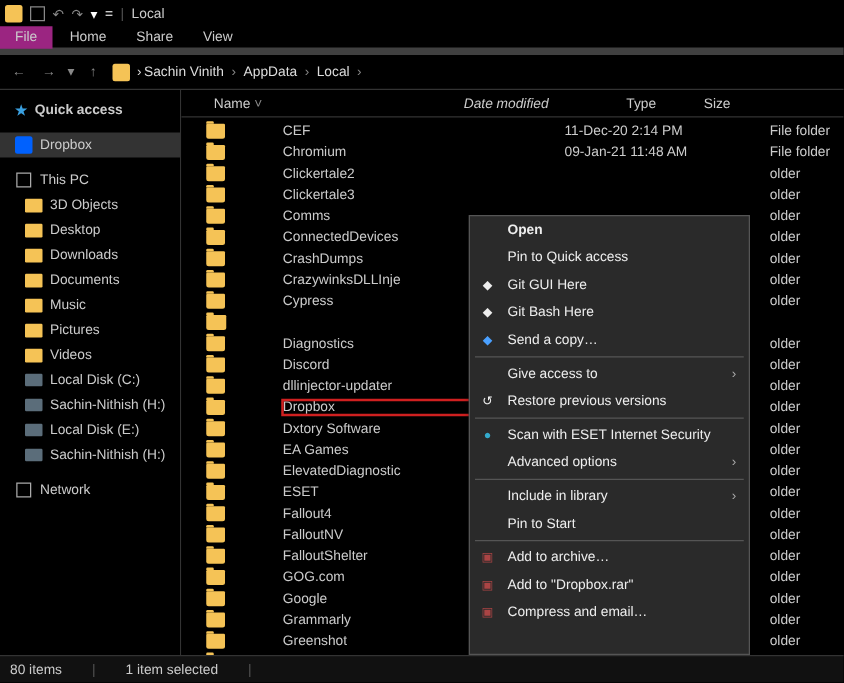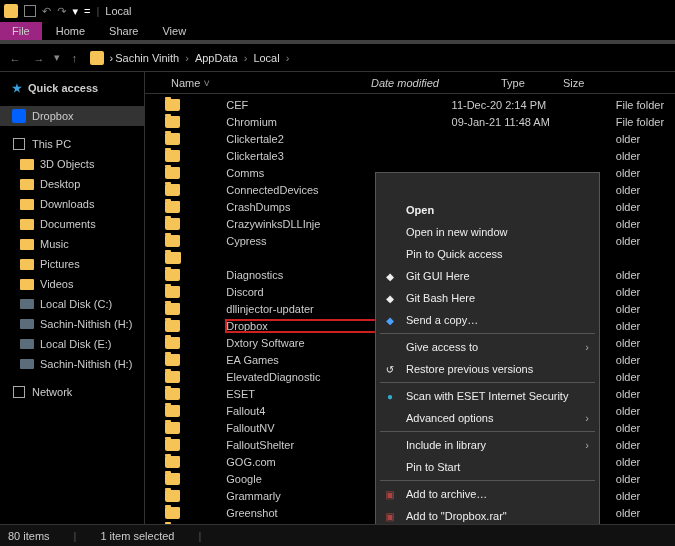--- a/index.html
+++ b/index.html
@@ -3,21 +3,21 @@
 <meta charset="utf-8">
 <style>
 * { margin: 0; padding: 0; box-sizing: border-box; }
 body { background: #000; font-family: "Segoe UI", sans-serif; font-size: 11px; color: #fff; width: 675px; height: 546px; overflow: hidden; }
 .titlebar { height: 22px; background: #000; display: flex; align-items: center; padding: 0 4px; gap: 6px; }
 .titlebar .folder-ico { width: 14px; height: 14px; background: #f5c356; border-radius: 2px; }
 .titlebar .doc-ico { width: 12px; height: 12px; border: 1px solid #888; }
 .titlebar .undo, .titlebar .redo { color: #888; }
 .titlebar .sep { color: #555; }
 .titlebar .title { color: #ccc; }
-.ribbon-tabs { height: 22px; background: #000; display: flex; align-items: center; border-bottom: 4px solid #404040; }
+.ribbon-tabs { height: 22px; background: #000; display: flex; align-items: center; border-bottom: 6px solid #404040; }
 .ribbon-tabs .tab { padding: 3px 12px; color: #ccc; }
 .ribbon-tabs .tab.file { background: #9b2581; margin-right: 2px; }
 .addr { height: 28px; background: #000; display: flex; align-items: center; padding: 0 6px; gap: 6px; border-bottom: 1px solid #333; }
 .addr .navbtn { width: 18px; height: 18px; color: #888; display: flex; align-items: center; justify-content: center; }
 .addr .chev { color: #888; }
 .breadcrumb { display: flex; align-items: center; gap: 2px; color: #ddd; }
 .breadcrumb .bcfolder { width: 14px; height: 14px; background: #f5c356; border-radius: 2px; margin-right: 4px; }
 .breadcrumb .sep { color: #888; padding: 0 4px; }
 .main { display: flex; height: 452px; }
 .sidebar { width: 145px; background: #000; border-right: 1px solid #333; padding-top: 6px; overflow: hidden; }
@@ -41,21 +41,21 @@
 .rows { padding-top: 2px; }
 .row { display: flex; align-items: center; height: 17px; padding-left: 20px; color: #ccc; gap: 40px; }
 .row.selected .c-name { outline: 2px solid #d02020; outline-offset: -1px; }
 .row .fico { width: 16px; height: 12px; background: #f5c356; border-radius: 1px 1px 2px 2px; margin-right: 6px; position: relative; }
 .row .fico::before { content:""; position:absolute; top:-2px; left:0; width:6px; height:2px; background:#f5c356; border-radius:1px 1px 0 0; }
 .row .c-name { width: 194px; }
 .row .c-date { width: 130px; }
 .row .c-type { width: 62px; }
 .contextmenu { position: absolute; left: 230px; top: 100px; width: 225px; background: #2a2a2a; border: 1px solid #555; box-shadow: 2px 2px 6px rgba(0,0,0,0.6); z-index: 10; }
 .contextmenu .mi { display: flex; align-items: center; height: 22px; padding: 0 8px 0 30px; color: #eee; position: relative; }
-.contextmenu .mi.bold { font-weight: 600; margin-top: 26px; }
+.contextmenu .mi.bold { font-weight: 600; }
 .contextmenu .msep { height: 1px; background: #555; margin: 2px 4px; }
 .contextmenu .sub { position: absolute; right: 10px; color: #aaa; }
 .contextmenu .mico { position: absolute; left: 6px; width: 16px; height: 16px; display:flex; align-items:center; justify-content:center; font-size:10px; }
 .statusbar { height: 22px; background: #111; border-top: 1px solid #333; display: flex; align-items: center; padding: 0 8px; gap: 24px; color: #ccc; }
 .statusbar .ssep { color: #555; }
 </style>
 </head>
 <body>
 
 <div class="titlebar">
@@ -350,23 +350,20 @@
           <span class="c-date"></span>
           <span class="c-type">older</span>
         </div>
       </div>
 
     <div class="contextmenu">
       <div class="mi bold">
           <span>Open</span>
         </div>
       <div class="mi">
-          <span>Open in new window</span>
-        </div>
-      <div class="mi">
           <span>Pin to Quick access</span>
         </div>
       <div class="mi">
           <span class="mico">◆</span>
           <span>Git GUI Here</span>
         </div>
       <div class="mi">
           <span class="mico">◆</span>
           <span>Git Bash Here</span>
         </div>

